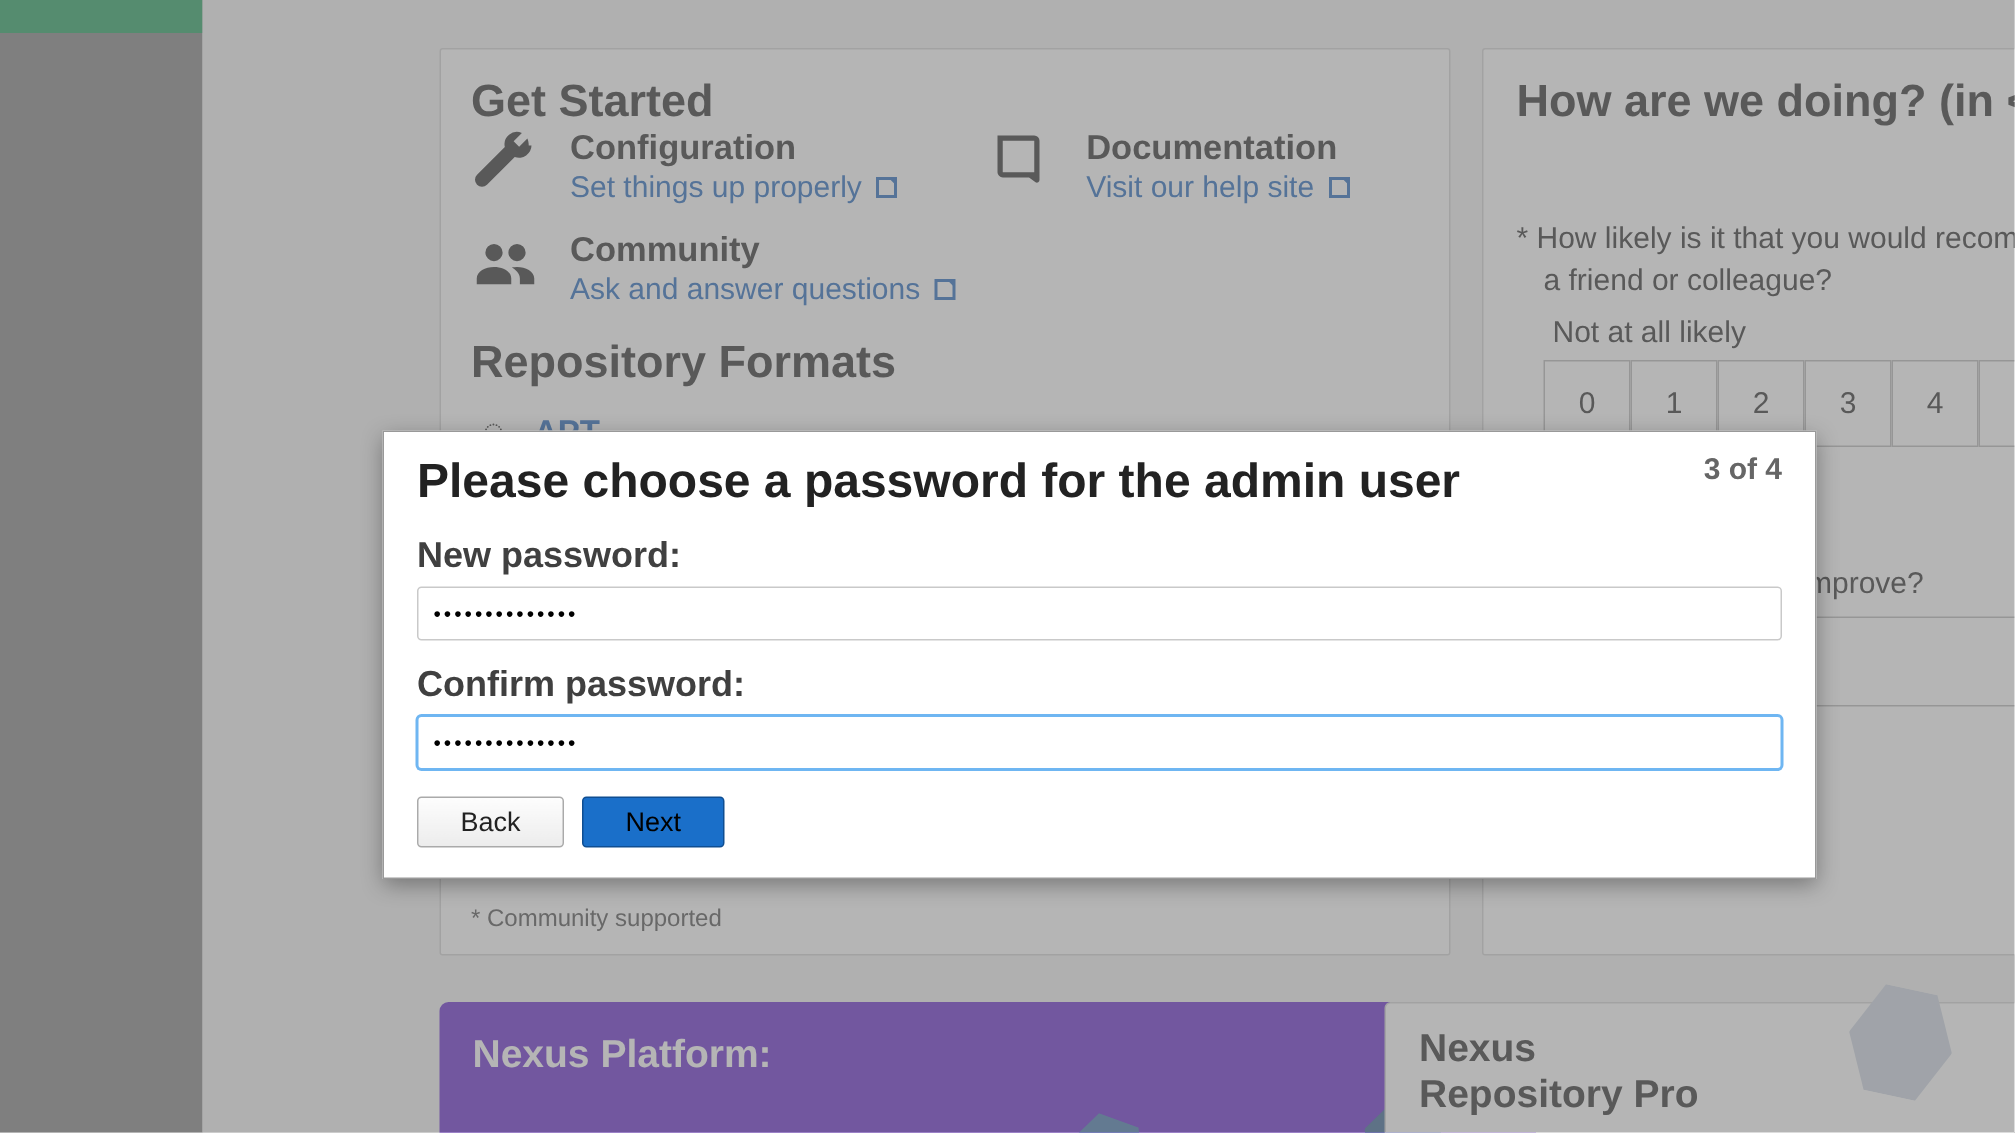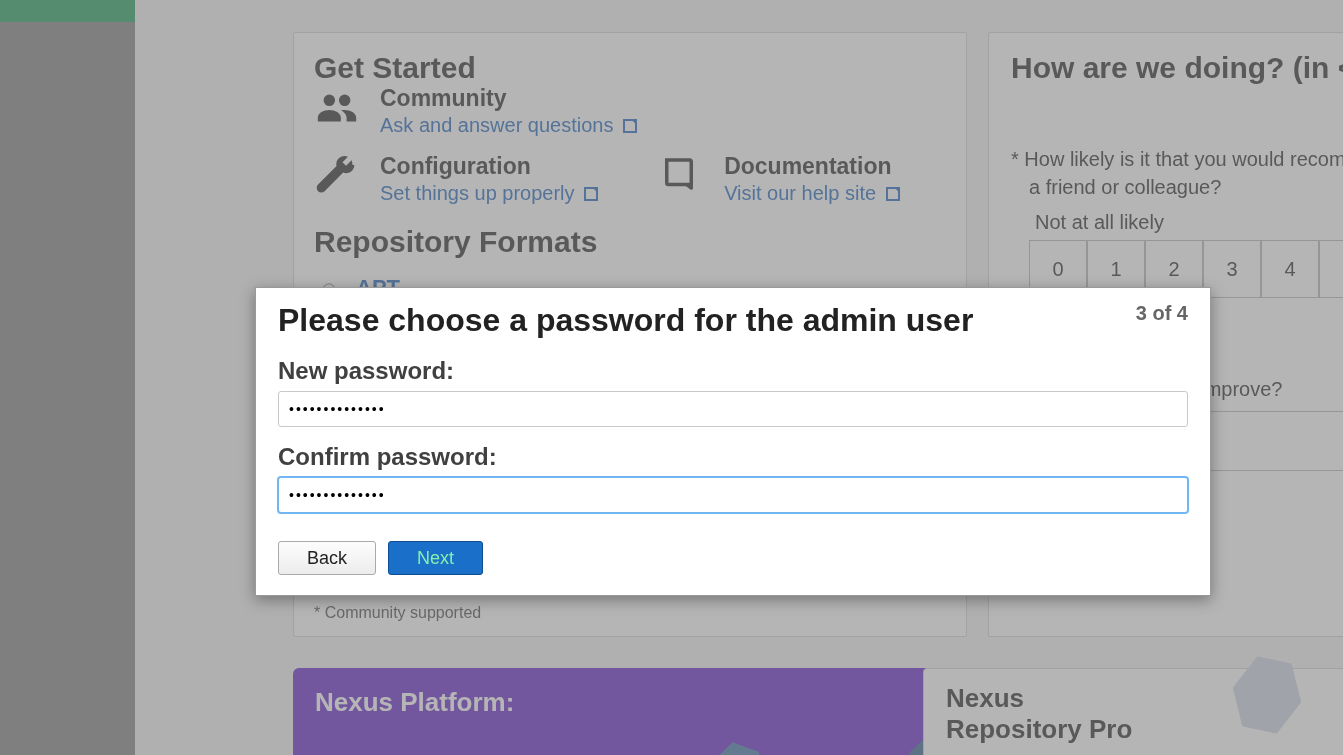--- a/index.html
+++ b/index.html
@@ -210,85 +210,85 @@
     border:1px solid #c9c9c9; border-radius:3px;
     padding: 0 10px;
     font-size:14px; letter-spacing:2px;
     margin-bottom:16px;
     background:#fff;
   }
   .text-input.focused {
     border:1px solid #6fb6f2;
     box-shadow: 0 0 0 1px #6fb6f2;
   }
-  .btn-row { display:flex; gap:12px; margin-top:12px; }
+  .btn-row { display:flex; gap:12px; margin-top:2px; }
   .btn {
     height:34px; padding:0 28px;
     font-size:18px; border-radius:3px;
     cursor:pointer;
   }
   .btn-back {
     background:linear-gradient(#fdfdfd,#ececec);
     border:1px solid #aaa; color:#222;
   }
   .btn-next {
-    background:#1a6fc9; color:#86efac;
+    background:#1a6fc9; color:#000000;
     border:1px solid #0f4e92;
   }
 
   
   svg { display:block; }
 </style>
 </head>
 <body>
 
 <div class="sidebar"></div>
 <div class="green-tab"></div>
 <div class="logo-shield"></div>
 
 <div class="content">
 
   <div class="card card-getstarted">
     <h2>Get Started</h2>
+
+    <div class="gs-row">
+      <div class="gs-item">
+        <div class="gs-icon">
+          <svg viewBox="0 0 24 24" width="44" height="44" fill="#333">
+              <path d="M22 6.5a4.5 4.5 0 0 1-6.1 4.2L5.8 20.8a2.5 2.5 0 1 1-3.6-3.6L12.3 7.1A4.5 4.5 0 0 1 18.5 2l-3 3 2 2 3-3c.3.7.5 1.6.5 2.5z"></path>
+            </svg>
+        </div>
+        <div class="gs-text">
+          <h3>Configuration</h3>
+          <a href="#"><span>Set things up properly</span> <span class="ext-icon"></span></a>
+        </div>
+      </div>
+      <div class="gs-item">
+        <div class="gs-icon">
+          <svg viewBox="0 0 24 24" width="42" height="42" fill="#333">
+              <path d="M4 3h14a2 2 0 0 1 2 2v15a1 1 0 0 1-1.5.9L16 19H6a2 2 0 0 1-2-2V3zm2 2v12h12V5H6z"></path>
+            </svg>
+        </div>
+        <div class="gs-text">
+          <h3>Documentation</h3>
+          <a href="#"><span>Visit our help site</span> <span class="ext-icon"></span></a>
+        </div>
+      </div>
+    </div>
 
     <div class="gs-row">
       <div class="gs-item">
         <div class="gs-icon">
           <svg viewBox="0 0 24 24" width="46" height="46" fill="#333">
               <path d="M8 11a3 3 0 1 0 0-6 3 3 0 0 0 0 6zm8 0a3 3 0 1 0 0-6 3 3 0 0 0 0 6zm-8 2c-3 0-6 1.5-6 4v2h12v-2c0-2.5-3-4-6-4zm8 0c-.6 0-1.2.06-1.8.17C15.4 14 17 15.3 17 17v2h5v-2c0-2.5-3-4-6-4z"></path>
             </svg>
         </div>
         <div class="gs-text">
           <h3>Community</h3>
           <a href="#"><span>Ask and answer questions</span> <span class="ext-icon"></span></a>
-        </div>
-      </div>
-    </div>
-
-    <div class="gs-row">
-      <div class="gs-item">
-        <div class="gs-icon">
-          <svg viewBox="0 0 24 24" width="44" height="44" fill="#333">
-              <path d="M22 6.5a4.5 4.5 0 0 1-6.1 4.2L5.8 20.8a2.5 2.5 0 1 1-3.6-3.6L12.3 7.1A4.5 4.5 0 0 1 18.5 2l-3 3 2 2 3-3c.3.7.5 1.6.5 2.5z"></path>
-            </svg>
-        </div>
-        <div class="gs-text">
-          <h3>Configuration</h3>
-          <a href="#"><span>Set things up properly</span> <span class="ext-icon"></span></a>
-        </div>
-      </div>
-      <div class="gs-item">
-        <div class="gs-icon">
-          <svg viewBox="0 0 24 24" width="42" height="42" fill="#333">
-              <path d="M4 3h14a2 2 0 0 1 2 2v15a1 1 0 0 1-1.5.9L16 19H6a2 2 0 0 1-2-2V3zm2 2v12h12V5H6z"></path>
-            </svg>
-        </div>
-        <div class="gs-text">
-          <h3>Documentation</h3>
-          <a href="#"><span>Visit our help site</span> <span class="ext-icon"></span></a>
         </div>
       </div>
     </div>
 
     <h2 class="repoformats">Repository Formats</h2>
     <div class="format-list">
       <a class="format-item" href="#">
         <span class="format-icon">◌</span>
         <span>APT</span>
       </a>

